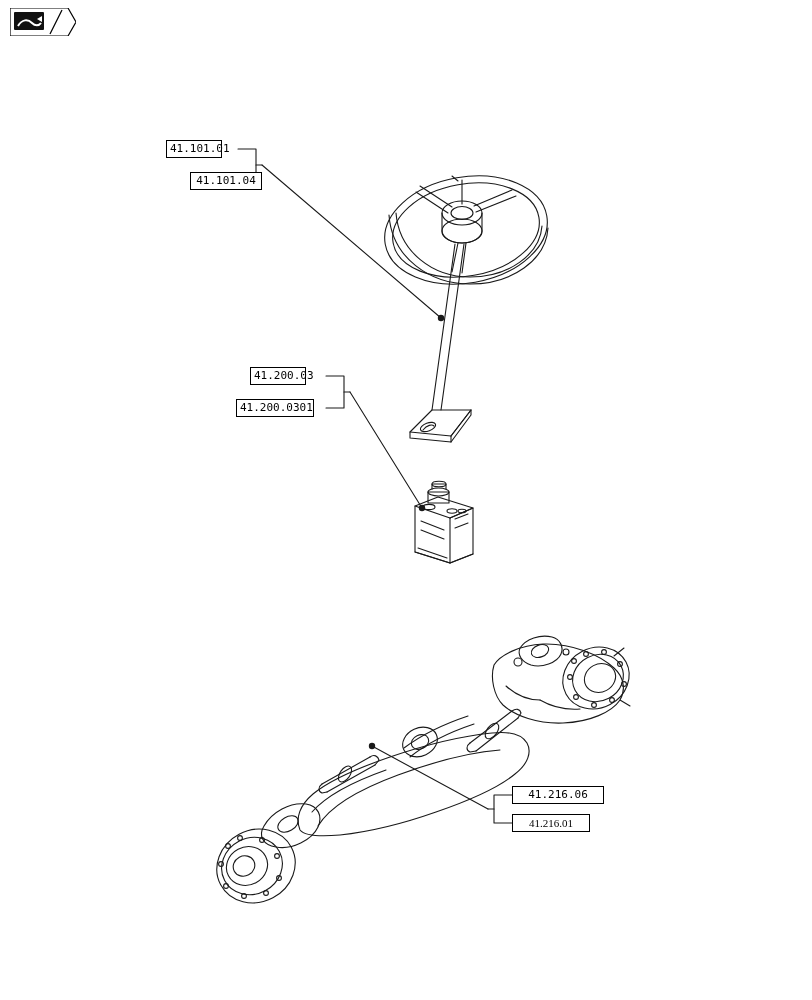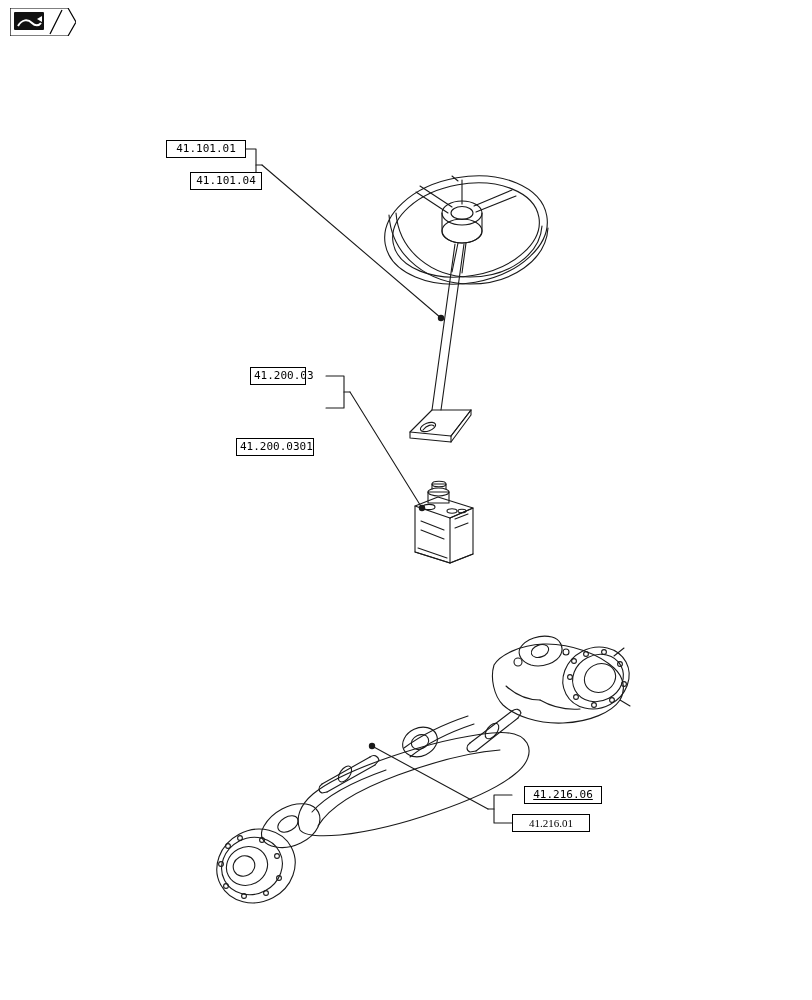--- a/index.html
+++ b/index.html
@@ -42,25 +42,25 @@
     white-space: nowrap;
     padding: 0 3px;
   }
   svg.art {
     position: absolute;
     left: 0; top: 0;
     width: 812px;
     height: 1000px;
     pointer-events: none;
   }
-  .lbl-41-101-01 { left: 166px; top: 140px; width: 80px; }
+  .lbl-41-101-01 { left: 166px; top: 140px; width: 56px; }
   .lbl-41-101-04 { left: 166px; top: 172px; width: 72px; margin-left: 24px; }
   .lbl-41-200-03 { left: 250px; top: 367px; width: 56px; }
-  .lbl-41-200-0301 { left: 236px; top: 399px; width: 78px; margin-top: 39px; }
-  .lbl-41-216-06 { left: 524px; top: 786px; width: 78px; text-decoration: underline; }
+  .lbl-41-200-0301 { left: 236px; top: 399px; width: 78px; }
+  .lbl-41-216-06 { left: 512px; top: 786px; width: 92px; }
   .lbl-41-216-01 { left: 512px; top: 814px; width: 78px; font-family: Liberation Serif, serif; }
 </style>
 </head>
 <body>
 
 <div id="page">
 
   <div class="logo-badge">
     <svg width="66" height="28" viewBox="0 0 66 28">
       <path d="M0,0 L58,0 L66,14 L58,28 L0,28 Z" fill="#ffffff" stroke="#000" stroke-width="1.2"></path>

